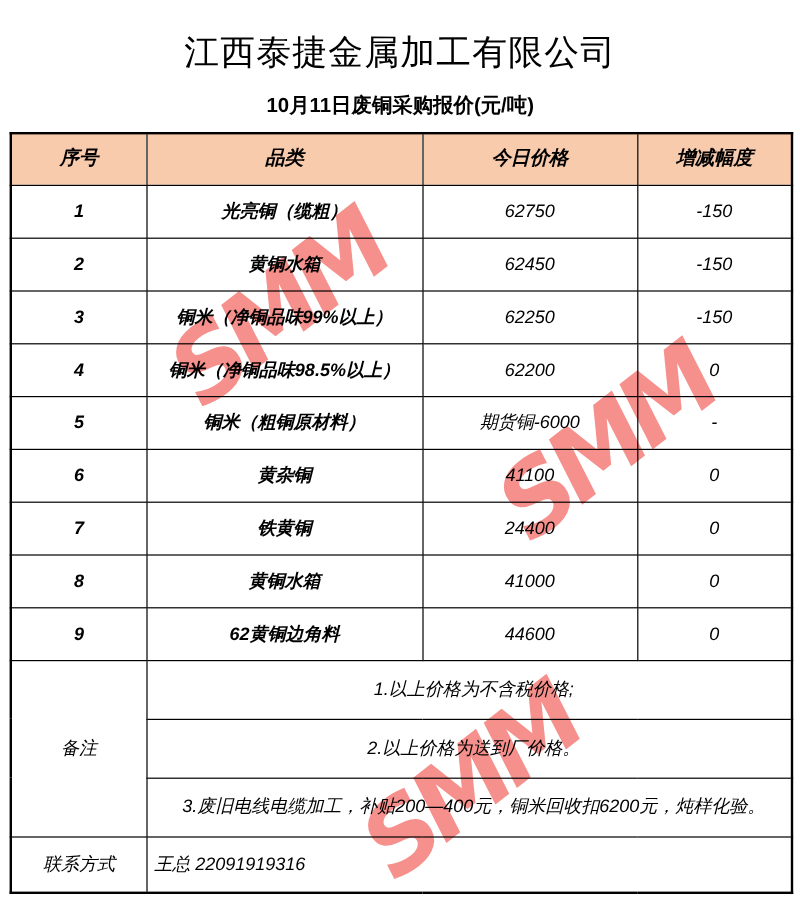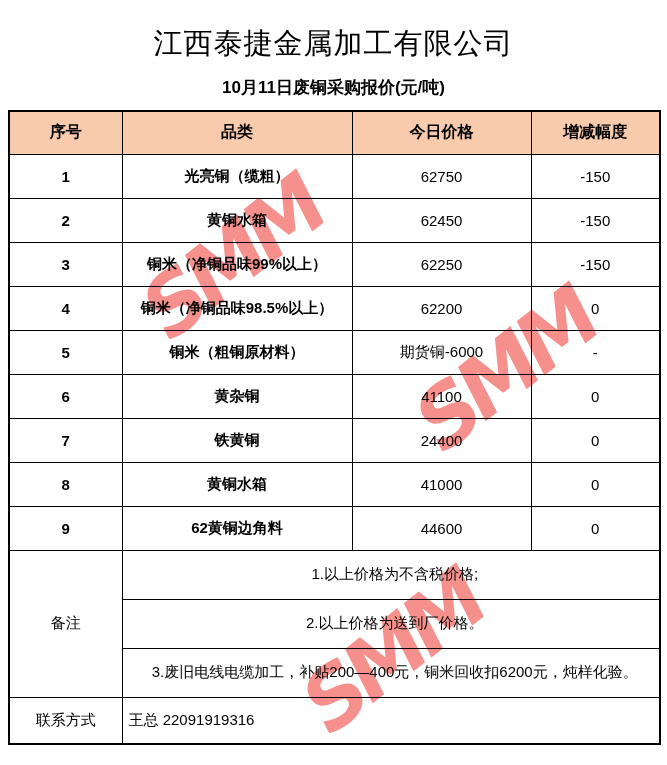--- a/index.html
+++ b/index.html
@@ -52,20 +52,21 @@
   .wm3 { left: 392px; top: 652px; }
   table.price-table {
     position: absolute;
     top: 110px;
     left: 8px;
     width: 651px;
     border-collapse: collapse;
     table-layout: fixed;
     z-index: 2;
     background: transparent;
+    font-style: italic;
   }
   .price-table th, .price-table td {
     border: 1.5px solid #000000;
     text-align: center;
     vertical-align: middle;
     font-size: 15px;
     overflow: hidden;
   }
   .price-table { border: 2px solid #000000; }
   .price-table thead th {

